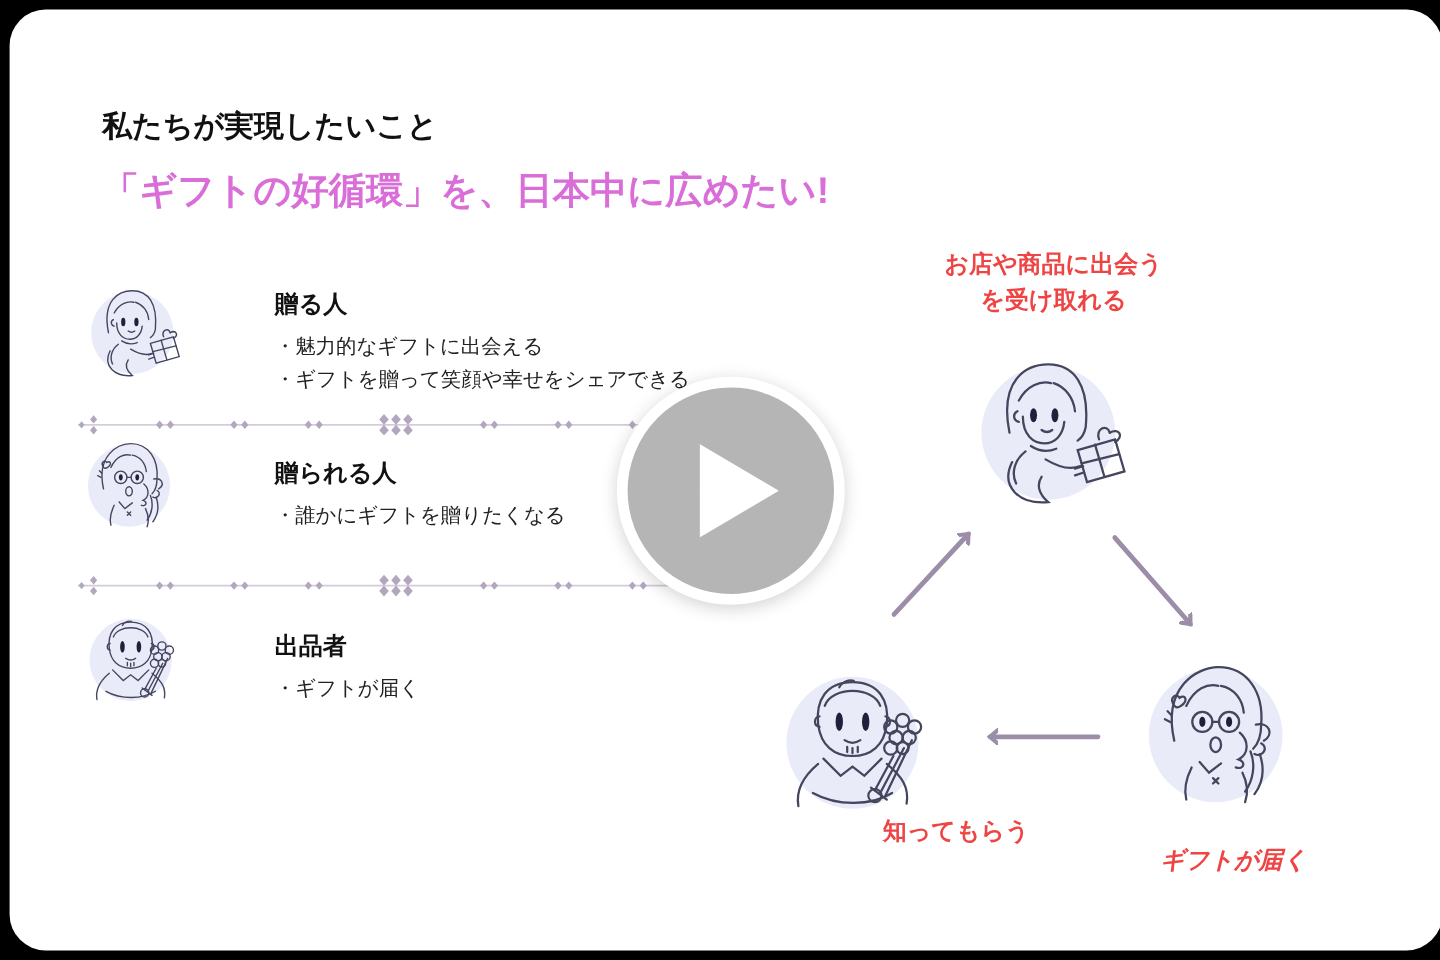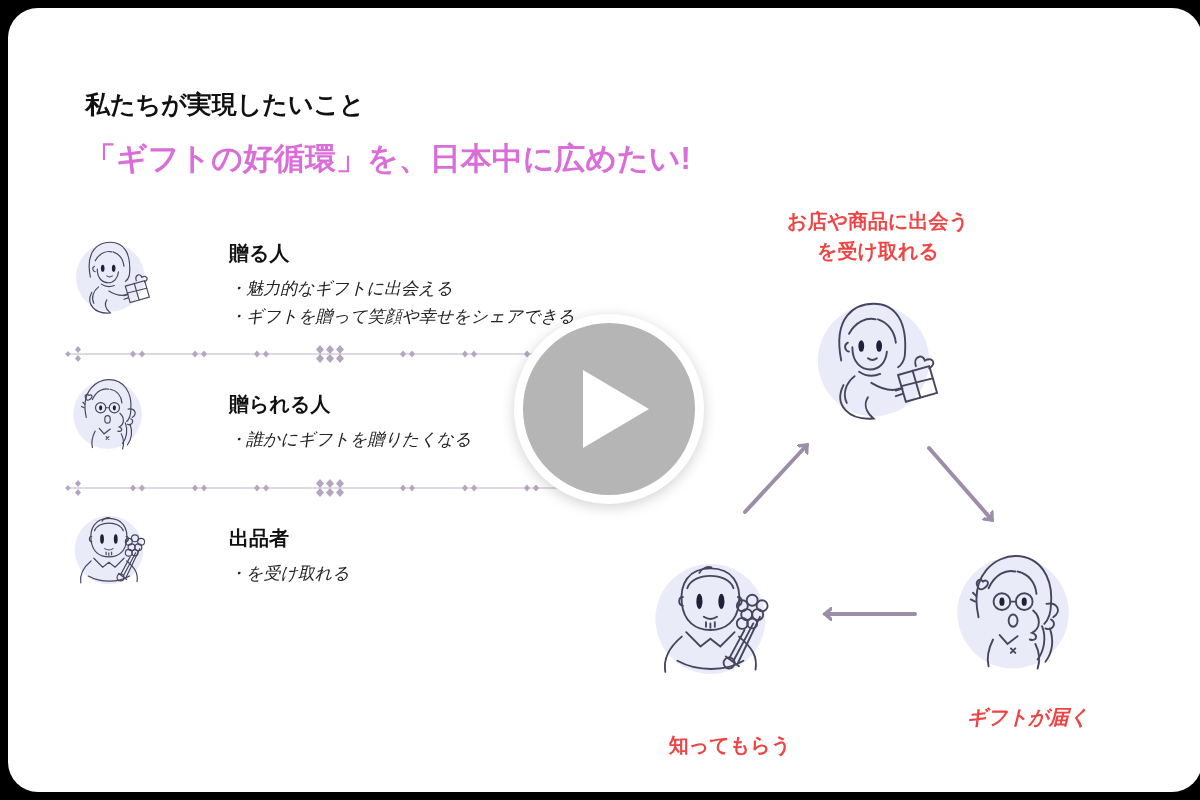--- a/index.html
+++ b/index.html
@@ -4,38 +4,38 @@
 <style>
   html,body{margin:0;padding:0;background:#000;width:1200px;height:800px;
     font-family:"Liberation Sans","DejaVu Sans",sans-serif;}
   .card{position:absolute;left:8px;top:8px;width:1184px;height:784px;
     background:#ffffff;border-radius:30px;overflow:hidden;padding-left:10px;}
   
   .page-title{position:absolute;left:77px;top:80px;font-size:25px;font-weight:bold;color:#111;}
   .headline{position:absolute;left:77px;top:130px;font-size:31px;font-weight:bold;color:#d96ed9;letter-spacing:0px;white-space:nowrap;}
   
   .row{position:absolute;left:57px;display:flex;align-items:center;gap:42px;}
-  .row-1{top:220px;} .row-2{top:360px;} .row-3{top:494px;}
+  .row-1{top:220px;} .row-2{top:350px;} .row-3{top:494px;}
   .avatar{width:96px;height:96px;flex:0 0 96px;}
   .avatar svg{overflow:visible;}
   .row-text{margin-left:26px;margin-top:12px;}
   .row-heading{font-size:20px;font-weight:bold;color:#111;margin-bottom:8px;}
-  .row-bullet{font-size:17px;color:#222;line-height:28px;white-space:nowrap;font-style:italic;}
+  .row-bullet{font-size:17px;color:#222;line-height:28px;white-space:nowrap;}
   
   .divider{position:absolute;left:57px;width:556px;height:20px;z-index:1;}
   .divider-1{top:336px;} .divider-2{top:470px;}
   
   .play-button{position:absolute;left:506px;top:306px;width:172px;height:172px;
     background:#b5b5b5;border:9px solid #ffffff;border-radius:50%;z-index:6;
     box-shadow:0 3px 14px rgba(0,0,0,0.18);display:flex;align-items:center;justify-content:center;cursor:pointer;}
   .play-button svg{margin-left:14px;}
   
   .cycle-label{position:absolute;text-align:center;font-weight:bold;color:#ef4444;font-size:20px;line-height:30px;z-index:2;white-space:nowrap;}
   .label-top{left:742px;top:198px;width:256px;}
-  .label-bottom-left{left:594px;top:722px;width:256px;}
+  .label-bottom-left{left:594px;top:670px;width:256px;text-align:right;}
   .label-bottom-right{left:892px;top:694px;width:256px;font-style:italic;}
   .cycle-node{position:absolute;z-index:2;}
   .node-top{left:792px;top:279px;width:156px;height:156px;}
   .node-bottom-left{left:632px;top:534px;width:154px;height:154px;}
   .node-bottom-right{left:936px;top:529px;width:156px;height:156px;}
   .cycle-node svg{overflow:visible;width:100%;height:100%;}
   .arrow-layer{position:absolute;left:0;top:0;width:1184px;height:784px;z-index:1;pointer-events:none;}
 </style>
 </head>
 <body>
@@ -209,21 +209,21 @@
   </div>
 
   <div class="row row-3">
     <div class="avatar">
       <svg viewBox="0 0 140 140">
           <use href="#il-seller"></use>
         </svg>
     </div>
     <div class="row-text">
       <div class="row-heading">出品者</div>
-      <div class="row-bullet">・を受け取れる</div>
+      <div class="row-bullet">・ギフトが届く</div>
     </div>
   </div>
 
   <svg class="arrow-layer" viewBox="0 0 1184 784">
     <defs>
       <marker id="ah" markerWidth="14" markerHeight="14" refX="7" refY="7" orient="auto" markerUnits="userSpaceOnUse">
         <path d="M0,1 L7,7 L0,13" fill="none" stroke="#9c8ea9" stroke-width="3.5" stroke-linecap="round"></path>
       </marker>
     </defs>
     <g stroke="#9c8ea9" stroke-width="4" stroke-linecap="round" fill="none">

